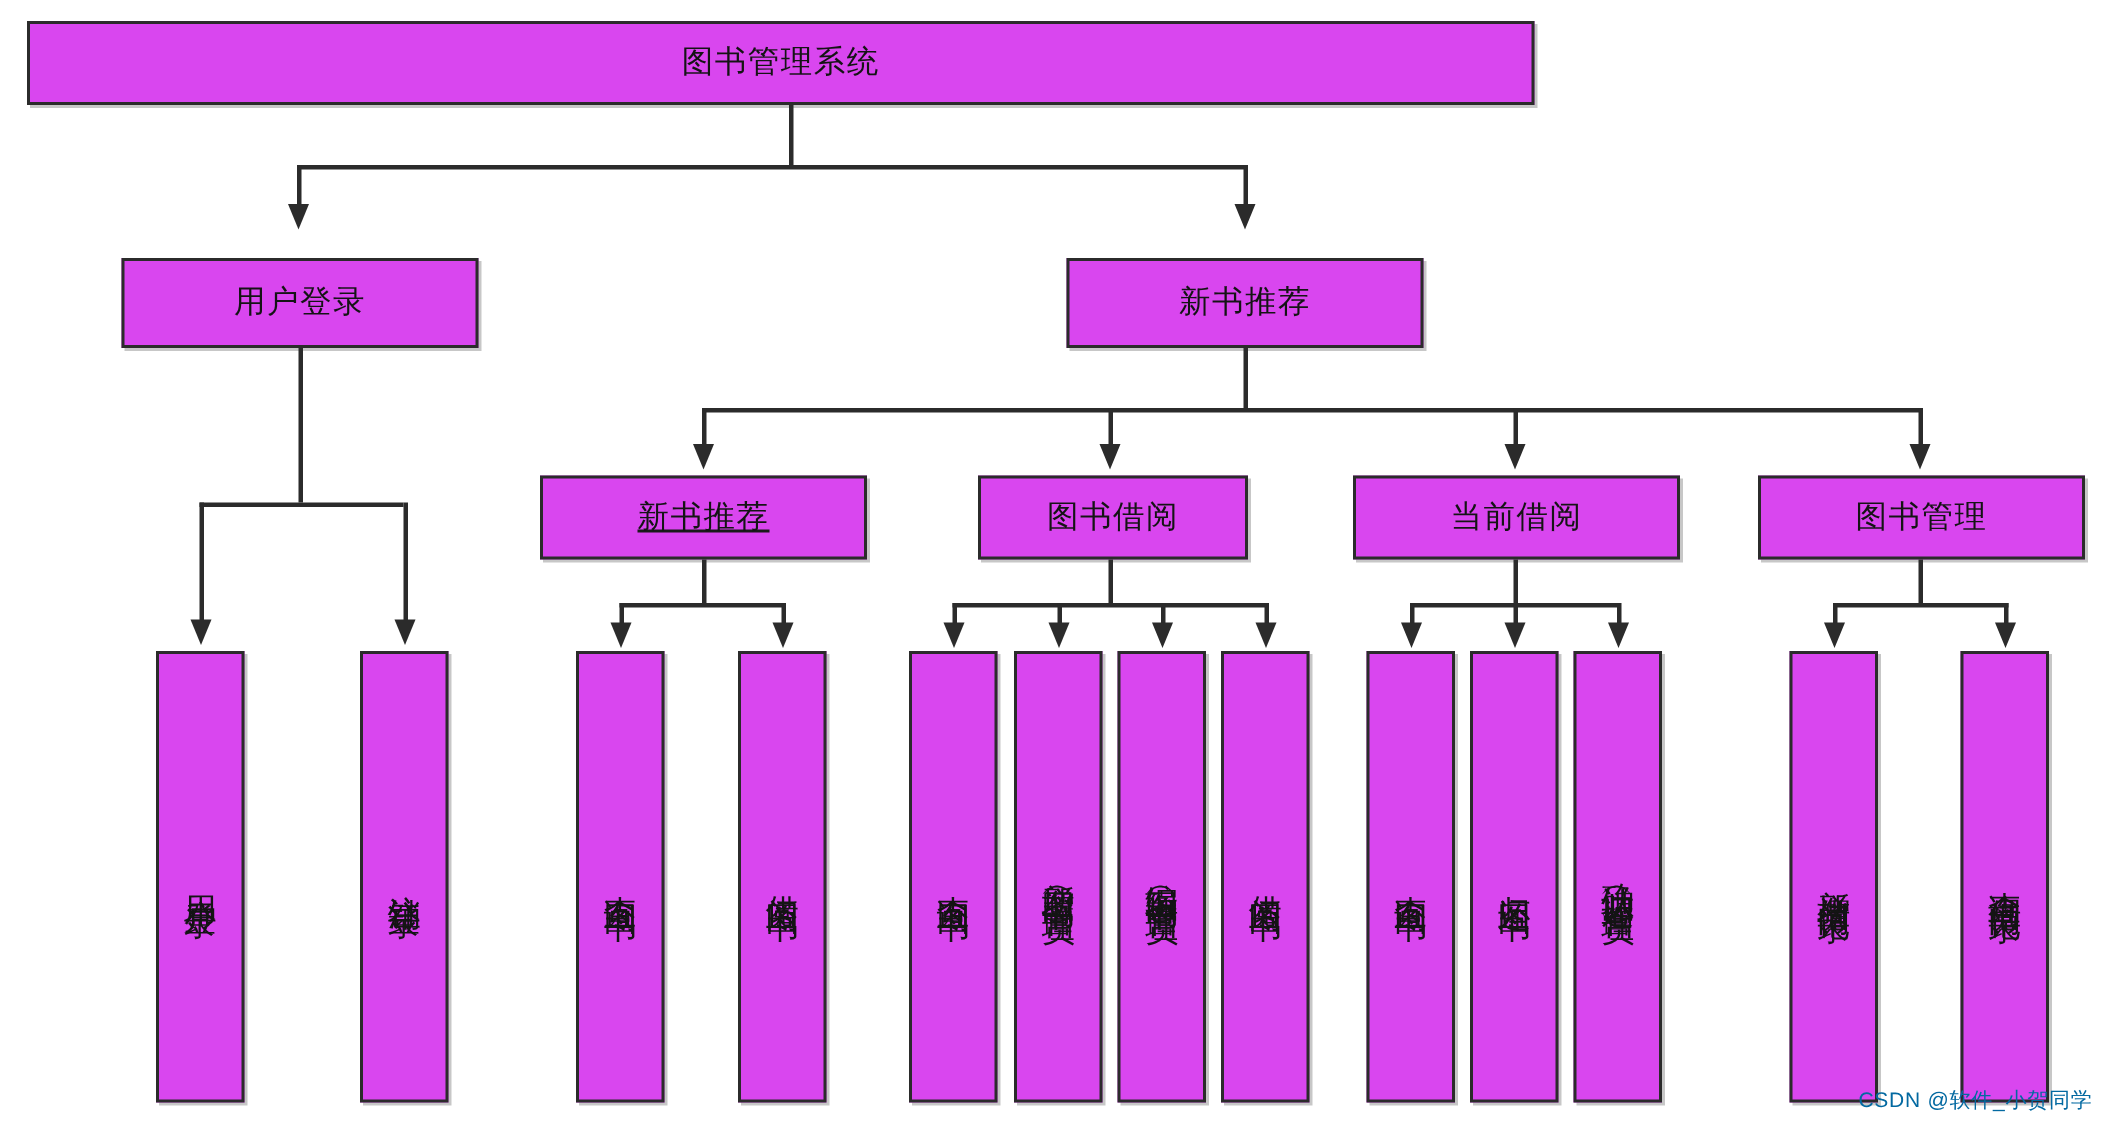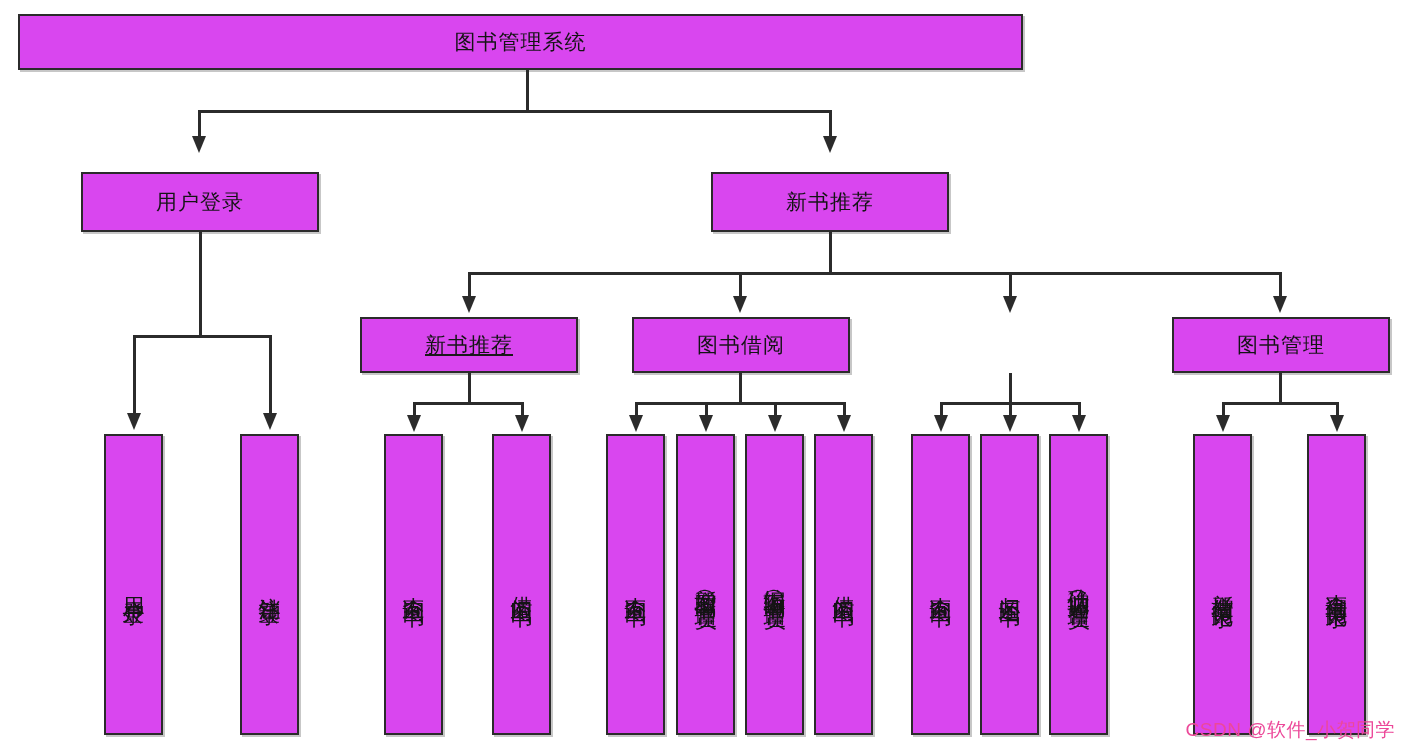--- a/index.html
+++ b/index.html
@@ -68,22 +68,22 @@
     height: 0;
     border-left: 7.5px solid transparent;
     border-right: 7.5px solid transparent;
     border-top: 17px solid #2b2b2b;
   }
   
   #watermark {
     position: absolute;
     right: 10px;
     bottom: 4px;
-    font-size: 19px;
-    color: #ec4899;
+    font-size: 14px;
+    color: #0369a1;
     letter-spacing: 0.5px;
     white-space: nowrap;
     pointer-events: none;
   }
 </style>
 </head>
 <body>
 
 <div id="canvas">
 
@@ -122,22 +122,25 @@
   <div class="edge vline" style="left:739px; top:272px; height:26px;"></div>
   <div class="arrow" style="left:733px; top:296px;"></div>
   <div class="edge vline" style="left:1009px; top:272px; height:26px;"></div>
   <div class="arrow" style="left:1003px; top:296px;"></div>
   <div class="edge vline" style="left:1279px; top:272px; height:26px;"></div>
   <div class="arrow" style="left:1273px; top:296px;"></div>
 
   <div class="node h" style="left:360px; top:317px; width:218px; height:56px;text-decoration:underline;">
     <span class="label">新书推荐</span>
   </div>
-  <div class="node h" style="left:632px; top:317px; width:218px; height:56px;">
+  <div class="node h" style="left:652px; top:317px; width:180px; height:56px;">
     <span class="label">图书借阅</span>
+  </div>
+  <div class="node h" style="left:902px; top:317px; width:218px; height:56px;">
+    <span class="label">当前借阅</span>
   </div>
   <div class="node h" style="left:1172px; top:317px; width:218px; height:56px;">
     <span class="label">图书管理</span>
   </div>
 
   <div class="edge vline" style="left:468px; top:373px; height:29px;"></div>
   <div class="edge hline" style="left:413px; top:402px; width:111px;"></div>
   <div class="edge vline" style="left:413px; top:402px; height:15px;"></div>
   <div class="arrow" style="left:407px; top:415px;"></div>
   <div class="edge vline" style="left:521px; top:402px; height:15px;"></div>

